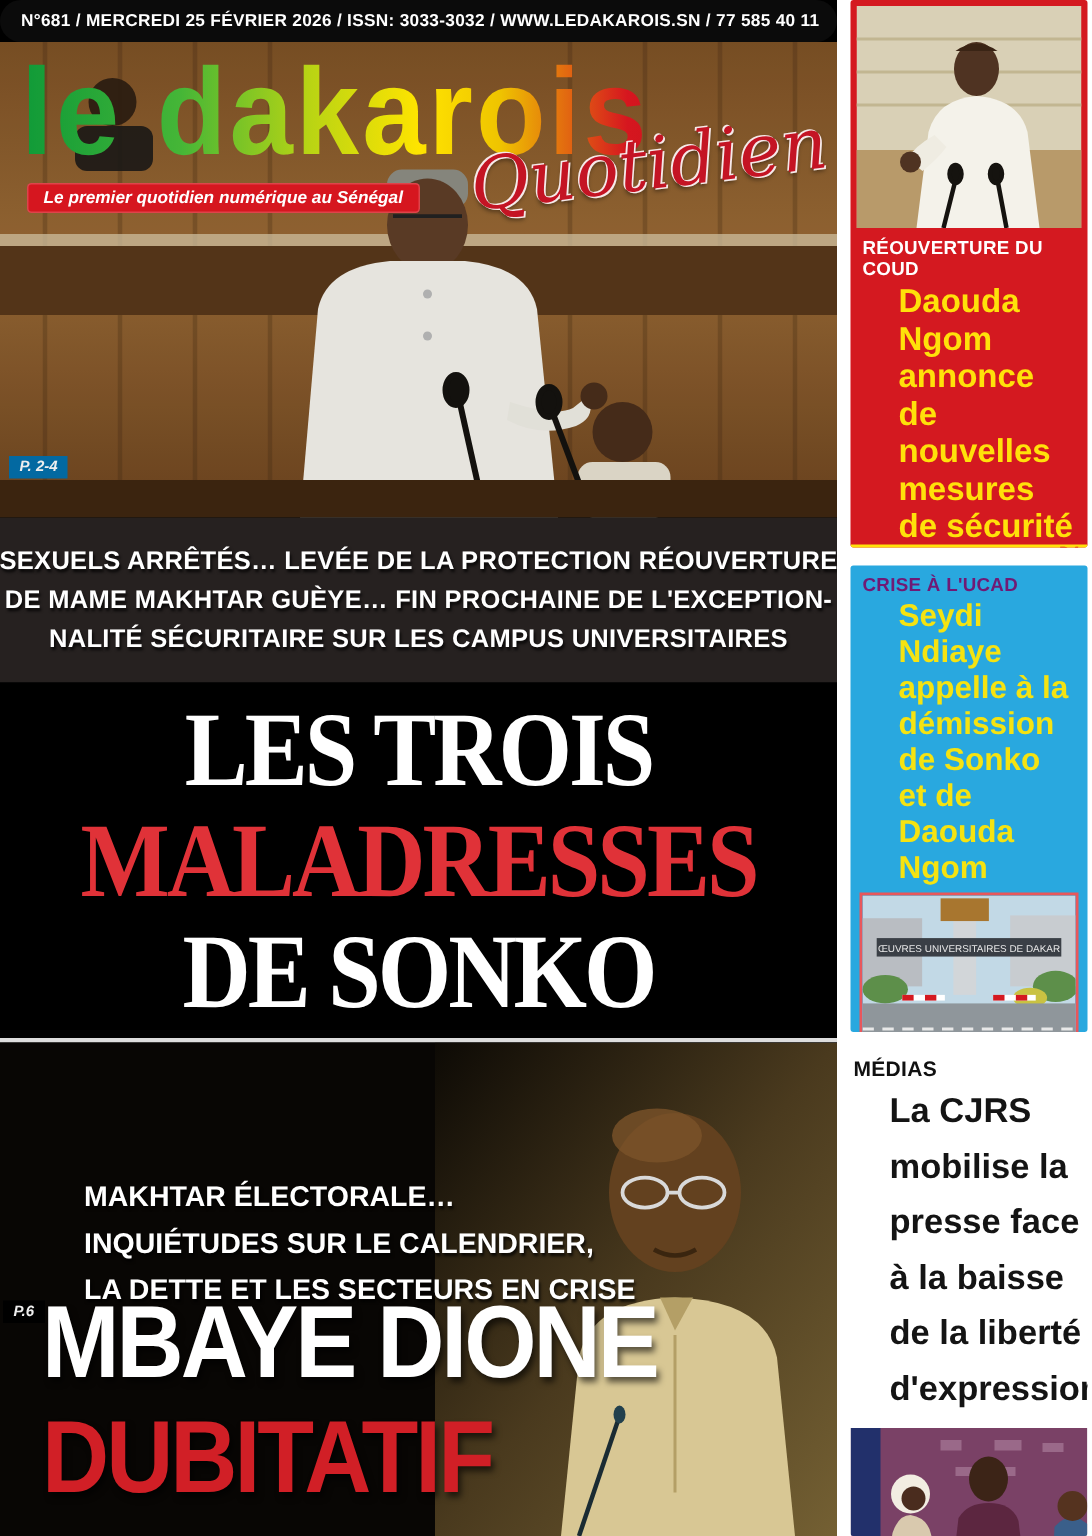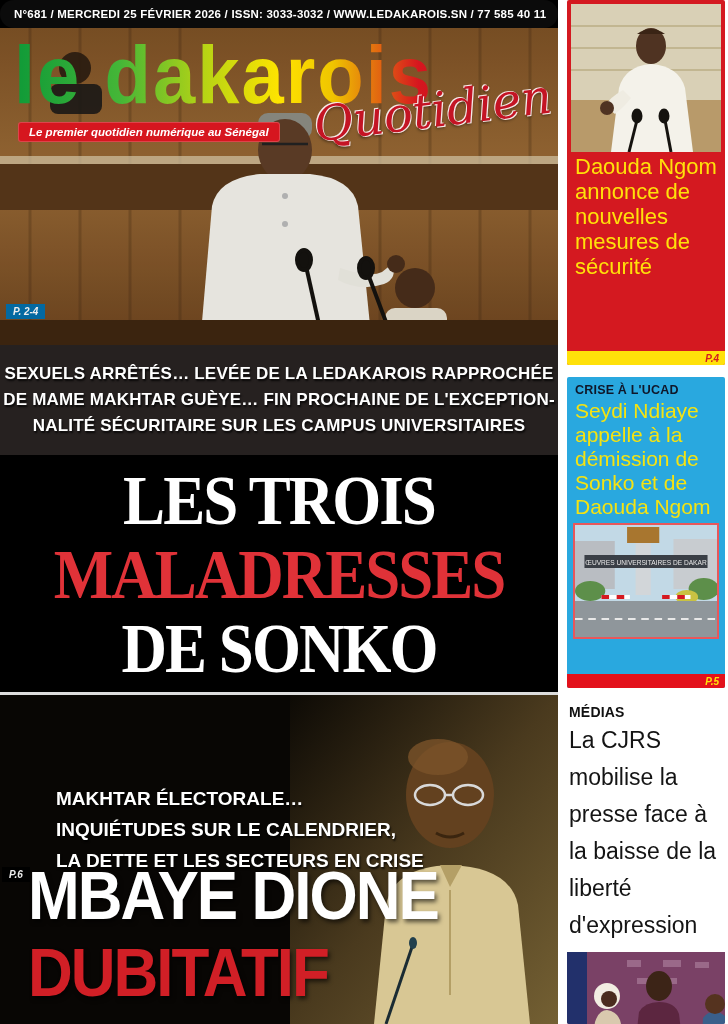--- a/index.html
+++ b/index.html
@@ -50,23 +50,23 @@
   
   .sidebar{width:170px;height:1024px;background:#fff;padding:0 3px 0 9px;box-sizing:border-box;
            display:flex;flex-direction:column;}
   .panel{border-radius:2px;overflow:hidden;display:flex;flex-direction:column;}
   .panel-red{height:365px;background:#d41920;}
   .panel-blue{height:311px;background:#29a8df;margin-top:12px;}
   .panel-white{height:324px;background:#fff;margin-top:12px;}
   .panel-red .photo{margin:4px 4px 0 4px;height:148px;}
   .panel .kicker{font-size:12.5px;font-weight:bold;letter-spacing:.2px;padding:6px 8px 0 8px;}
   .panel-red .kicker{color:#fff;}
-  .panel-blue .kicker{color:#0f172a;}
+  .panel-blue .kicker{color:#701a75;}
   .panel-white .kicker{color:#111;font-size:14px;padding:4px 2px 0 2px;}
-  .panel .headline{font-weight:normal;padding:2px 8px 0 8px;}
+  .panel .headline{font-weight:bold;padding:2px 8px 0 8px;margin-left:24px;}
   .panel-red .headline{color:#ffe10a;font-size:22px;line-height:25px;}
   .panel-blue .headline{color:#f5e311;font-size:21px;line-height:24px;}
   .panel-white .headline{color:#141414;font-size:23px;line-height:37px;padding:2px 2px 0 2px;}
   .strip{margin-top:auto;height:14px;display:flex;align-items:center;justify-content:flex-end;
          padding-right:6px;font-size:10px;font-weight:bold;font-style:italic;}
   .strip-yellow{background:#ffe10a;color:#d41920;}
   .strip-red{background:#e3111b;color:#ffe10a;}
   .panel-blue .photo{margin:4px 6px 0 6px;height:112px;border:2px solid #e8575b;}
   .panel-white .photo{margin:8px 0 0 0;height:112px;}
   .photo svg{display:block;width:100%;height:100%;}
@@ -137,21 +137,21 @@
         <div class="logo-script">Quotidien</div>
         <div class="tagline">
           <span>Le premier quotidien numérique au Sénégal</span>
         </div>
       </div>
 
       <div class="pageref lead-ref">P. 2-4</div>
     </div>
 
     <div class="lead-kicker">
-      <div>SEXUELS ARRÊTÉS… LEVÉE DE LA LEDAKAROIS RAPPROCHÉE</div>
+      <div>SEXUELS ARRÊTÉS… LEVÉE DE LA PROTECTION RÉOUVERTURE</div>
       <div>DE MAME MAKHTAR GUÈYE… FIN PROCHAINE DE L'EXCEPTION-</div>
       <div>NALITÉ SÉCURITAIRE SUR LES CAMPUS UNIVERSITAIRES</div>
     </div>
 
     <div class="lead-headline">
       <div class="hl white">LES TROIS</div>
       <div class="hl red">MALADRESSES</div>
       <div class="hl white">DE SONKO</div>
     </div>
 
@@ -212,20 +212,21 @@
           <path d="M52 86 q-14 8 -18 16 l10 8 q10 -8 16 -16 Z" fill="#efece2"></path>
           <circle cx="36" cy="104" r="7" fill="#4f3322"></circle>
           <g stroke="#15130f" stroke-width="3" fill="#15130f">
             <line x1="58" y1="148" x2="66" y2="116"></line>
               <ellipse cx="66" cy="112" rx="4" ry="6"></ellipse>
             <line x1="100" y1="148" x2="94" y2="116"></line>
               <ellipse cx="93" cy="112" rx="4" ry="6"></ellipse>
           </g>
         </svg>
       </div>
+      <div class="kicker">RÉOUVERTURE DU COUD</div>
       <div class="headline">Daouda Ngom annonce de nouvelles mesures de sécurité</div>
       <div class="strip strip-yellow">
         <span>P.4</span>
       </div>
     </section>
 
     <section class="panel panel-blue">
       <div class="kicker">CRISE À L'UCAD</div>
       <div class="headline">Seydi Ndiaye appelle à la démission de Sonko et de Daouda Ngom</div>
       <div class="photo">

